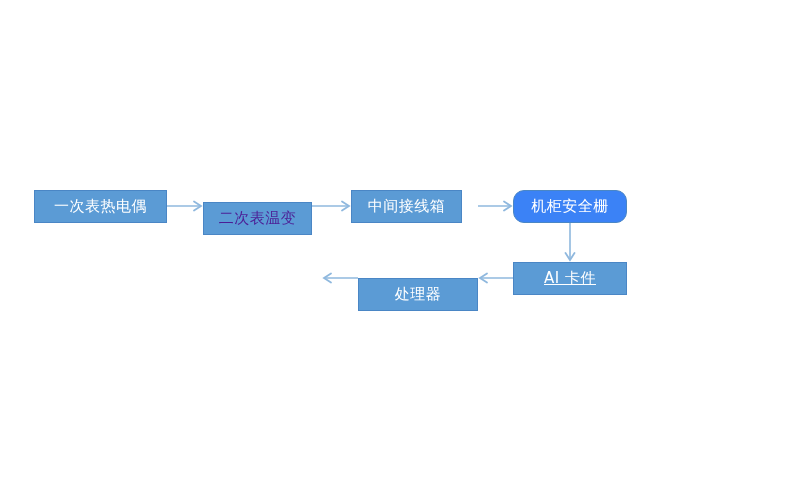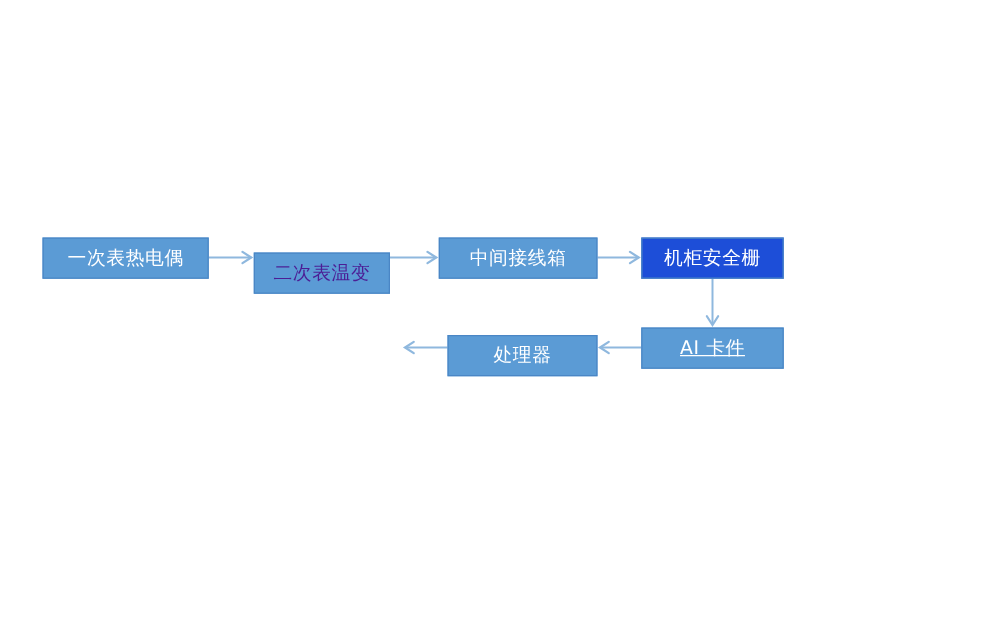--- a/index.html
+++ b/index.html
@@ -74,25 +74,25 @@
         <line x1="358" y1="278" x2="324" y2="278" stroke="#8FB8DE" stroke-width="1.6"></line>
         <path d="M 331 273.5 L 324 278 L 331 282.5" fill="none" stroke="#8FB8DE" stroke-width="1.8" stroke-linecap="round" stroke-linejoin="miter"></path>
       </g>
     </svg>
 <div class="node" style="left: 34px; top: 190px; width: 133px; height: 33px; background: rgb(91, 155, 213); border-color: rgb(74, 134, 197); color: rgb(255, 255, 255);">
       <span class="node-label">一次表热电偶</span>
     </div>
     <div class="node" style="left: 203px; top: 202px; width: 109px; height: 33px; background: rgb(91, 155, 213); border-color: rgb(74, 134, 197); color: #4c1d95;">
       <span class="node-label">二次表温变</span>
     </div>
-    <div class="node" style="left: 351px; top: 190px; width: 127px; height: 33px; background: rgb(91, 155, 213); border-color: rgb(74, 134, 197); color: rgb(255, 255, 255);">
+    <div class="node" style="left: 351px; top: 190px; width: 111px; height: 33px; background: rgb(91, 155, 213); border-color: rgb(74, 134, 197); color: rgb(255, 255, 255);">
       <span class="node-label">中间接线箱</span>
     </div>
-    <div class="node" style="left: 513px; top: 190px; width: 114px; height: 33px; background: #1d4ed8; border-color: rgb(74, 134, 197); color: rgb(255, 255, 255);">
+    <div class="node" style="left: 513px; top: 190px; width: 114px; height: 33px; background: #3b82f6; border-color: rgb(74, 134, 197); color: rgb(255, 255, 255); border-radius: 11px;">
       <span class="node-label">机柜安全栅</span>
     </div>
     <div class="node" style="left: 513px; top: 262px; width: 114px; height: 33px; background: rgb(91, 155, 213); border-color: rgb(74, 134, 197); color: rgb(255, 255, 255); text-decoration: underline;">
       <span class="node-label">AI 卡件</span>
     </div>
-    <div class="node" style="left: 358px; top: 268px; width: 120px; height: 33px; background: rgb(91, 155, 213); border-color: rgb(74, 134, 197); color: rgb(255, 255, 255);">
+    <div class="node" style="left: 358px; top: 278px; width: 120px; height: 33px; background: rgb(91, 155, 213); border-color: rgb(74, 134, 197); color: rgb(255, 255, 255);">
       <span class="node-label">处理器</span>
     </div>
   </div>
 
 </body></html>

